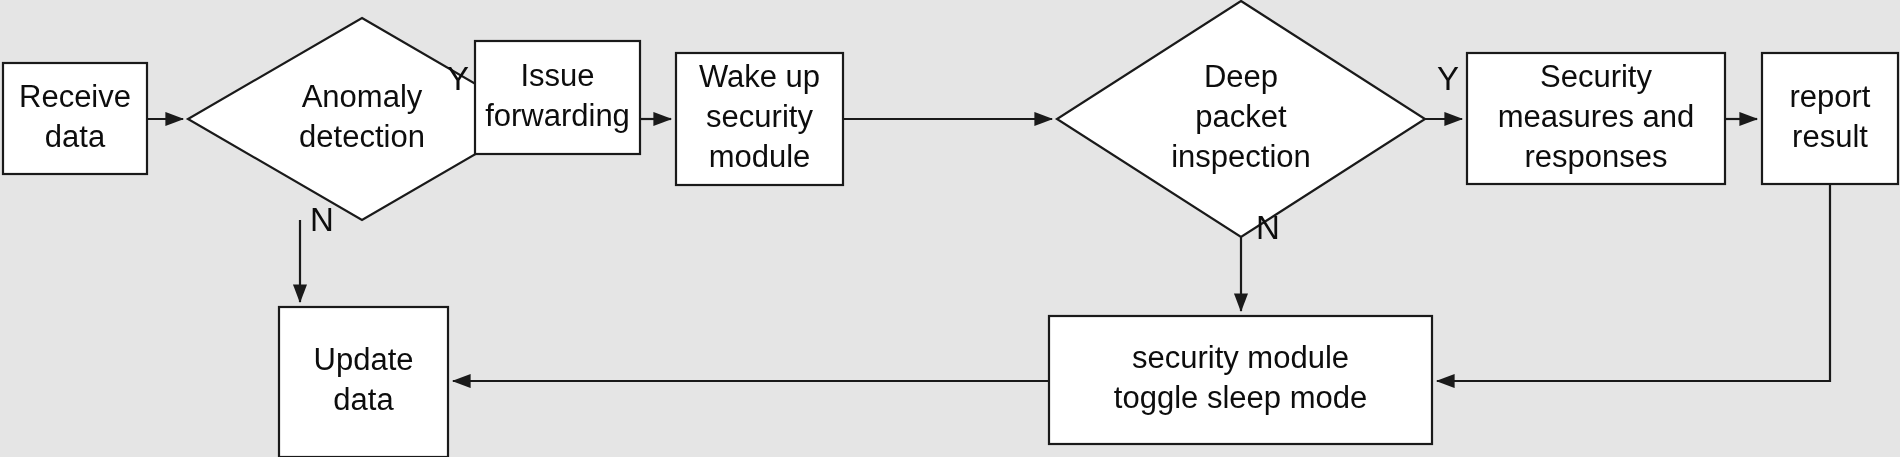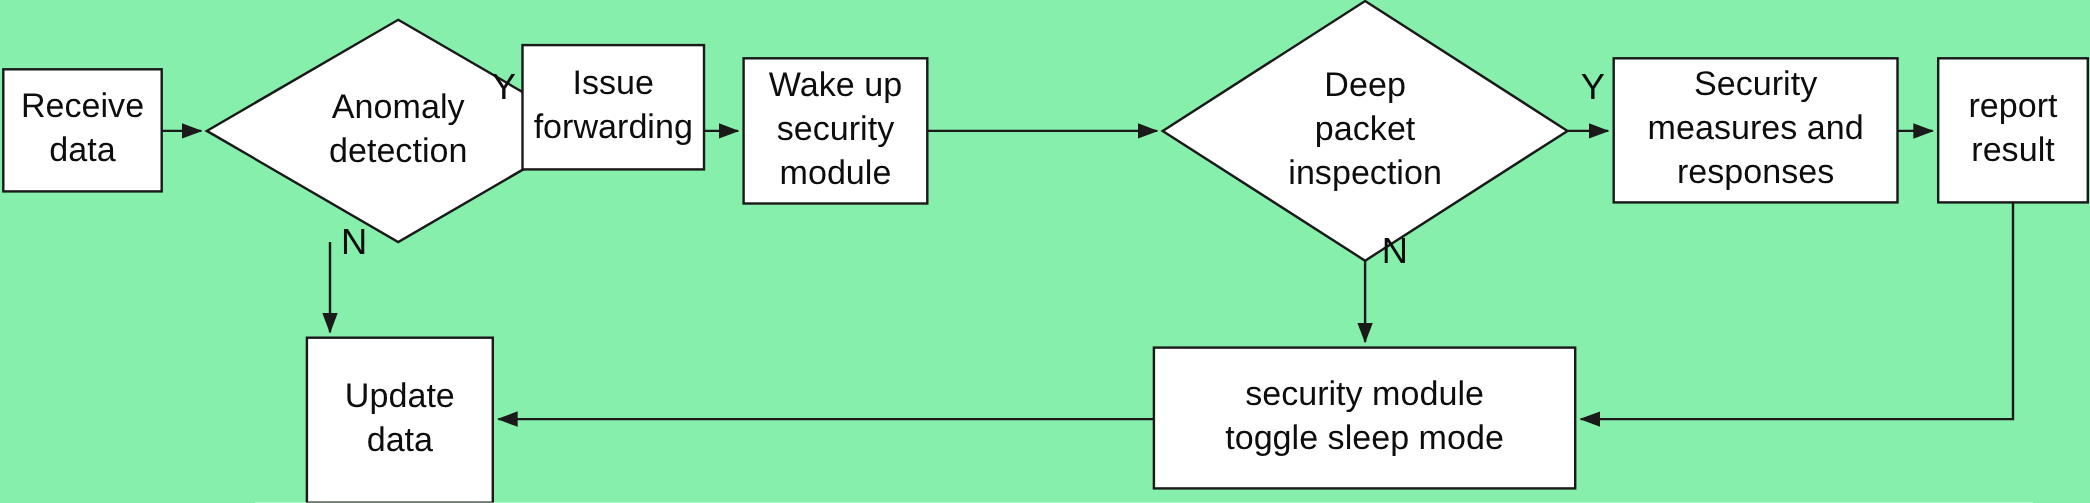--- a/index.html
+++ b/index.html
@@ -7,21 +7,21 @@
     padding: 0;
     background: #ffffff;
   }
   body {
     font-family: "Liberation Sans", sans-serif;
   }
   #canvas {
     position: relative;
     width: 1900px;
     height: 457px;
-    background: #86efac;
+    background: #e5e5e5;
     overflow: hidden;
   }
   #flow-svg {
     position: absolute;
     left: 0;
     top: 0;
     width: 1900px;
     height: 457px;
   }
   .node-shape {

